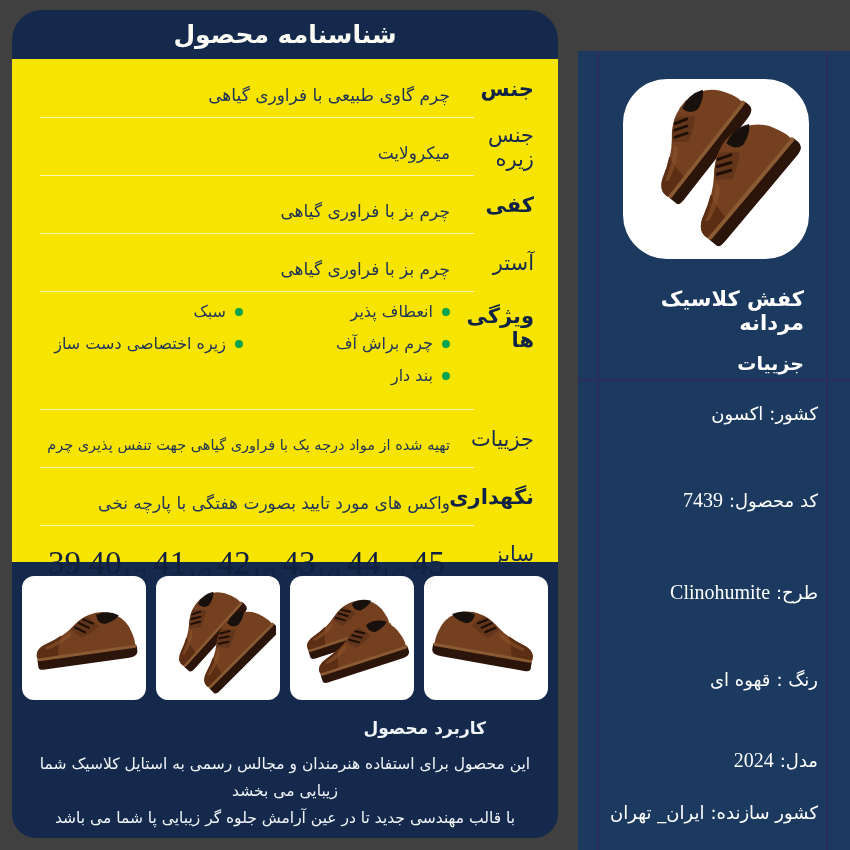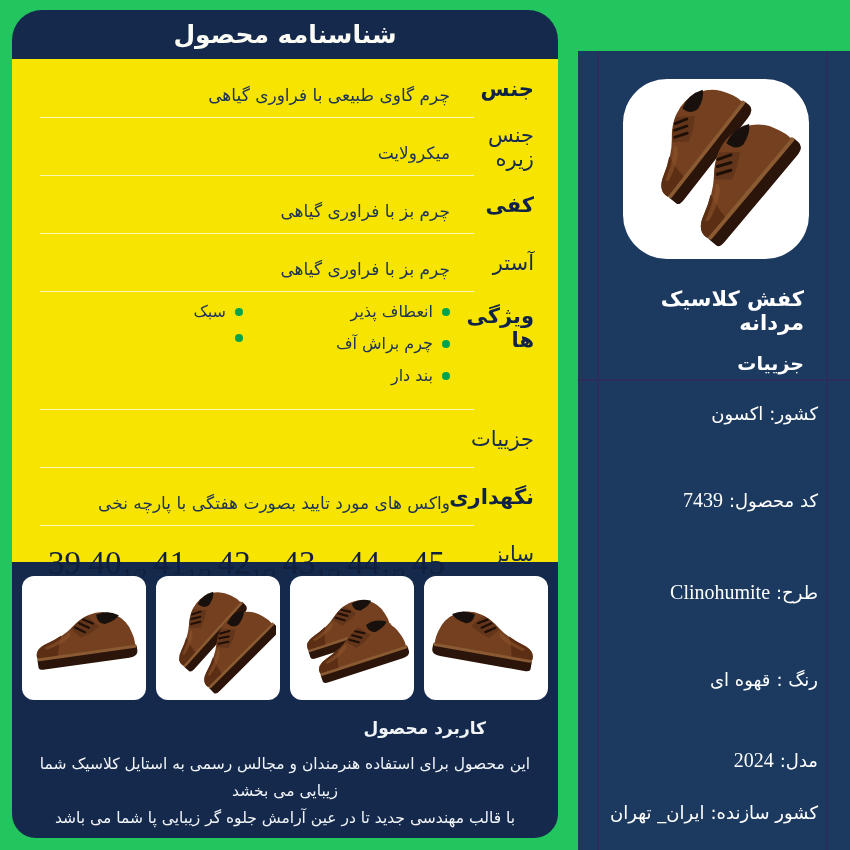--- a/index.html
+++ b/index.html
@@ -1,17 +1,17 @@
 <!DOCTYPE html>
 <html lang="fa"><head>
 <meta charset="utf-8">
 <style>
   html,body{margin:0;padding:0;}
   body{width:850px;height:850px;background:#ffffff;font-family:"DejaVu Sans",sans-serif;}
-  .canvas{position:relative;width:850px;height:850px;background:#22c55e;overflow:hidden;}
+  .canvas{position:relative;width:850px;height:850px;background:#404040;overflow:hidden;}
 
   
   .main-card{position:absolute;left:12px;top:10px;width:546px;height:828px;
     background:#14294c;border-radius:30px 30px 24px 24px;overflow:hidden;direction:rtl;}
   .card-header{height:49px;display:flex;align-items:center;justify-content:center;}
   .card-title{color:#fbfbf5;font-size:25px;font-weight:bold;}
 
   .spec-panel{background:#f7e400;height:503px;box-sizing:border-box;padding:2px 24px 0;color:#1d3257;}
   .s-row{display:flex;align-items:center;min-height:51px;padding:2px 0;}
   .s-label{flex:none;width:84px;font-size:21px;color:#17294d;}
@@ -142,28 +142,30 @@
               <span>بند دار</span>
             </div>
           </div>
           <div class="feat-col">
             <div class="feat">
               <span class="bullet"></span>
               <span>سبک</span>
             </div>
             <div class="feat">
               <span class="bullet"></span>
+              <span>زیره اختصاصی دست ساز</span>
             </div>
           </div>
         </div>
       </div>
       <div class="divider"></div>
 
       <div class="s-row">
         <div class="s-label">جزییات</div>
+        <div class="s-value fit">تهیه شده از مواد درجه یک با فراوری گیاهی جهت تنفس پذیری چرم</div>
       </div>
       <div class="divider"></div>
 
       <div class="s-row">
         <div class="s-label lbl-bold">نگهداری</div>
         <div class="s-value">واکس های مورد تایید بصورت هفتگی با پارچه نخی</div>
       </div>
       <div class="divider"></div>
 
       <div class="s-row sizes">

